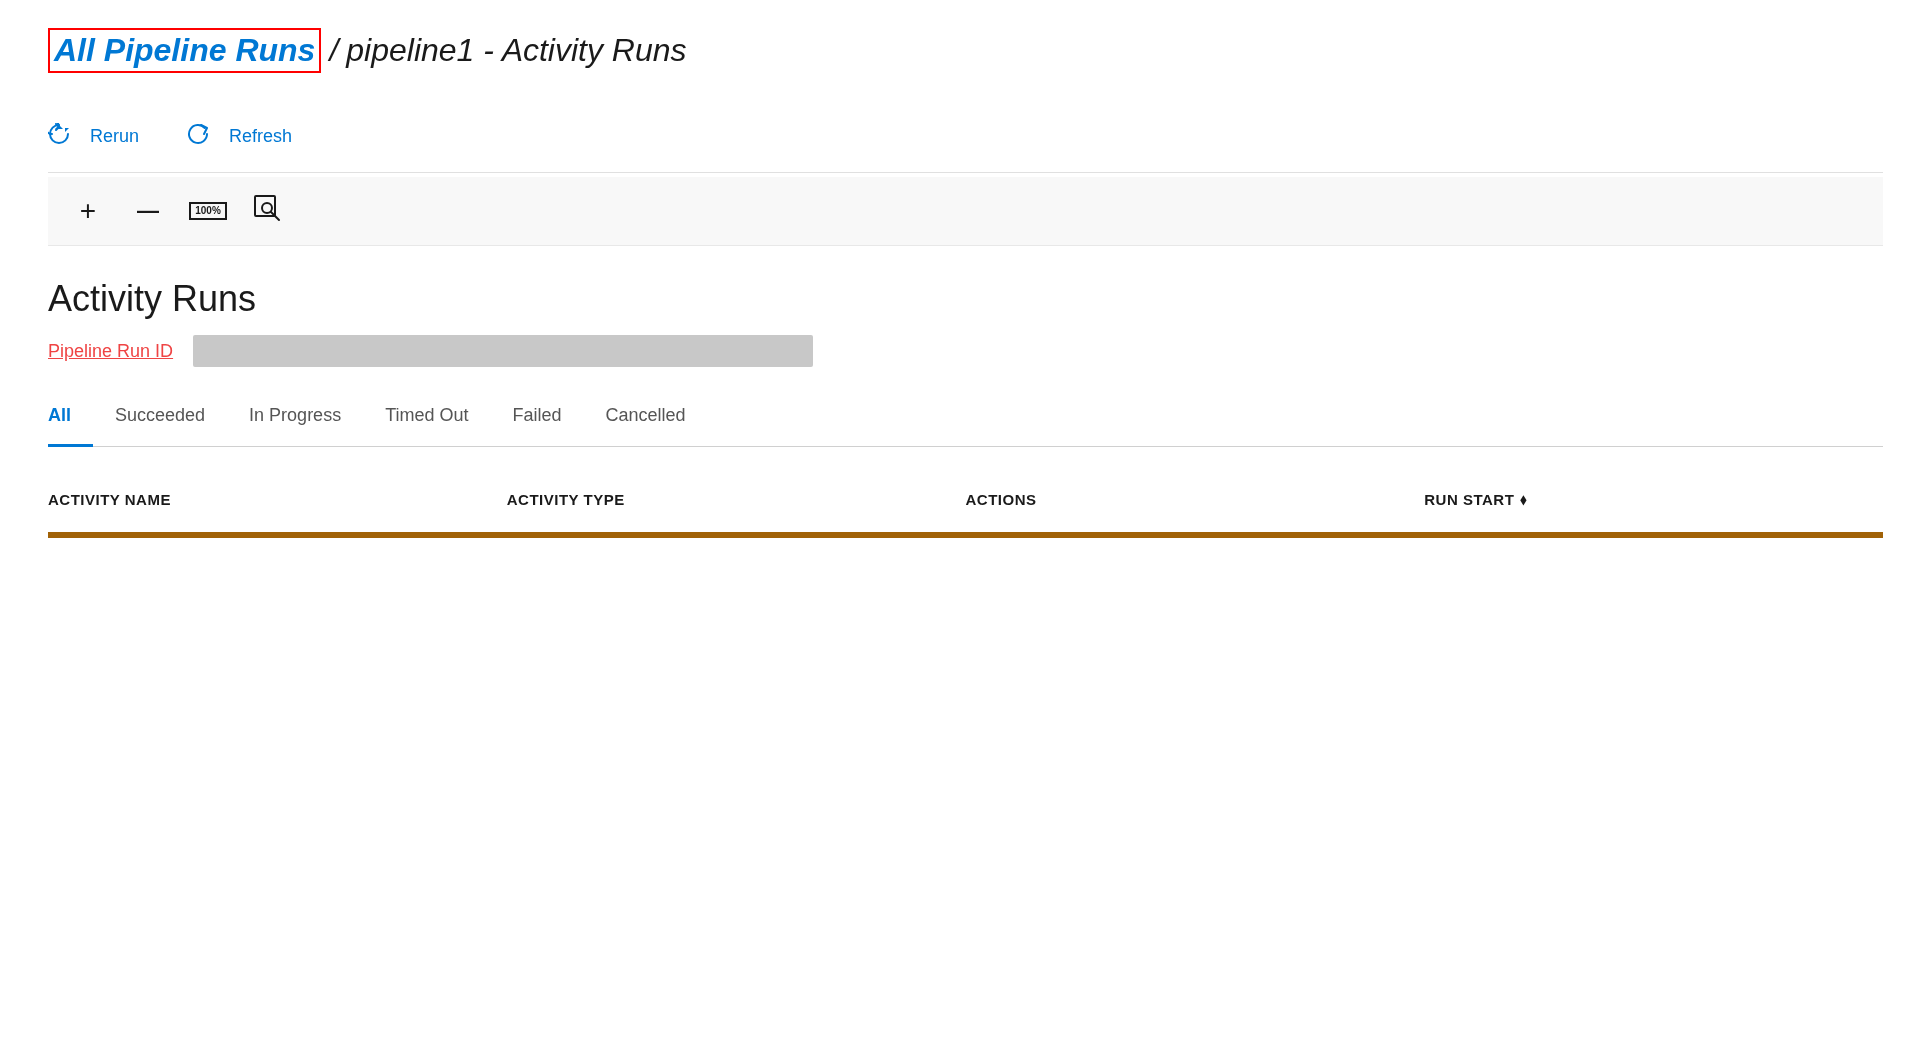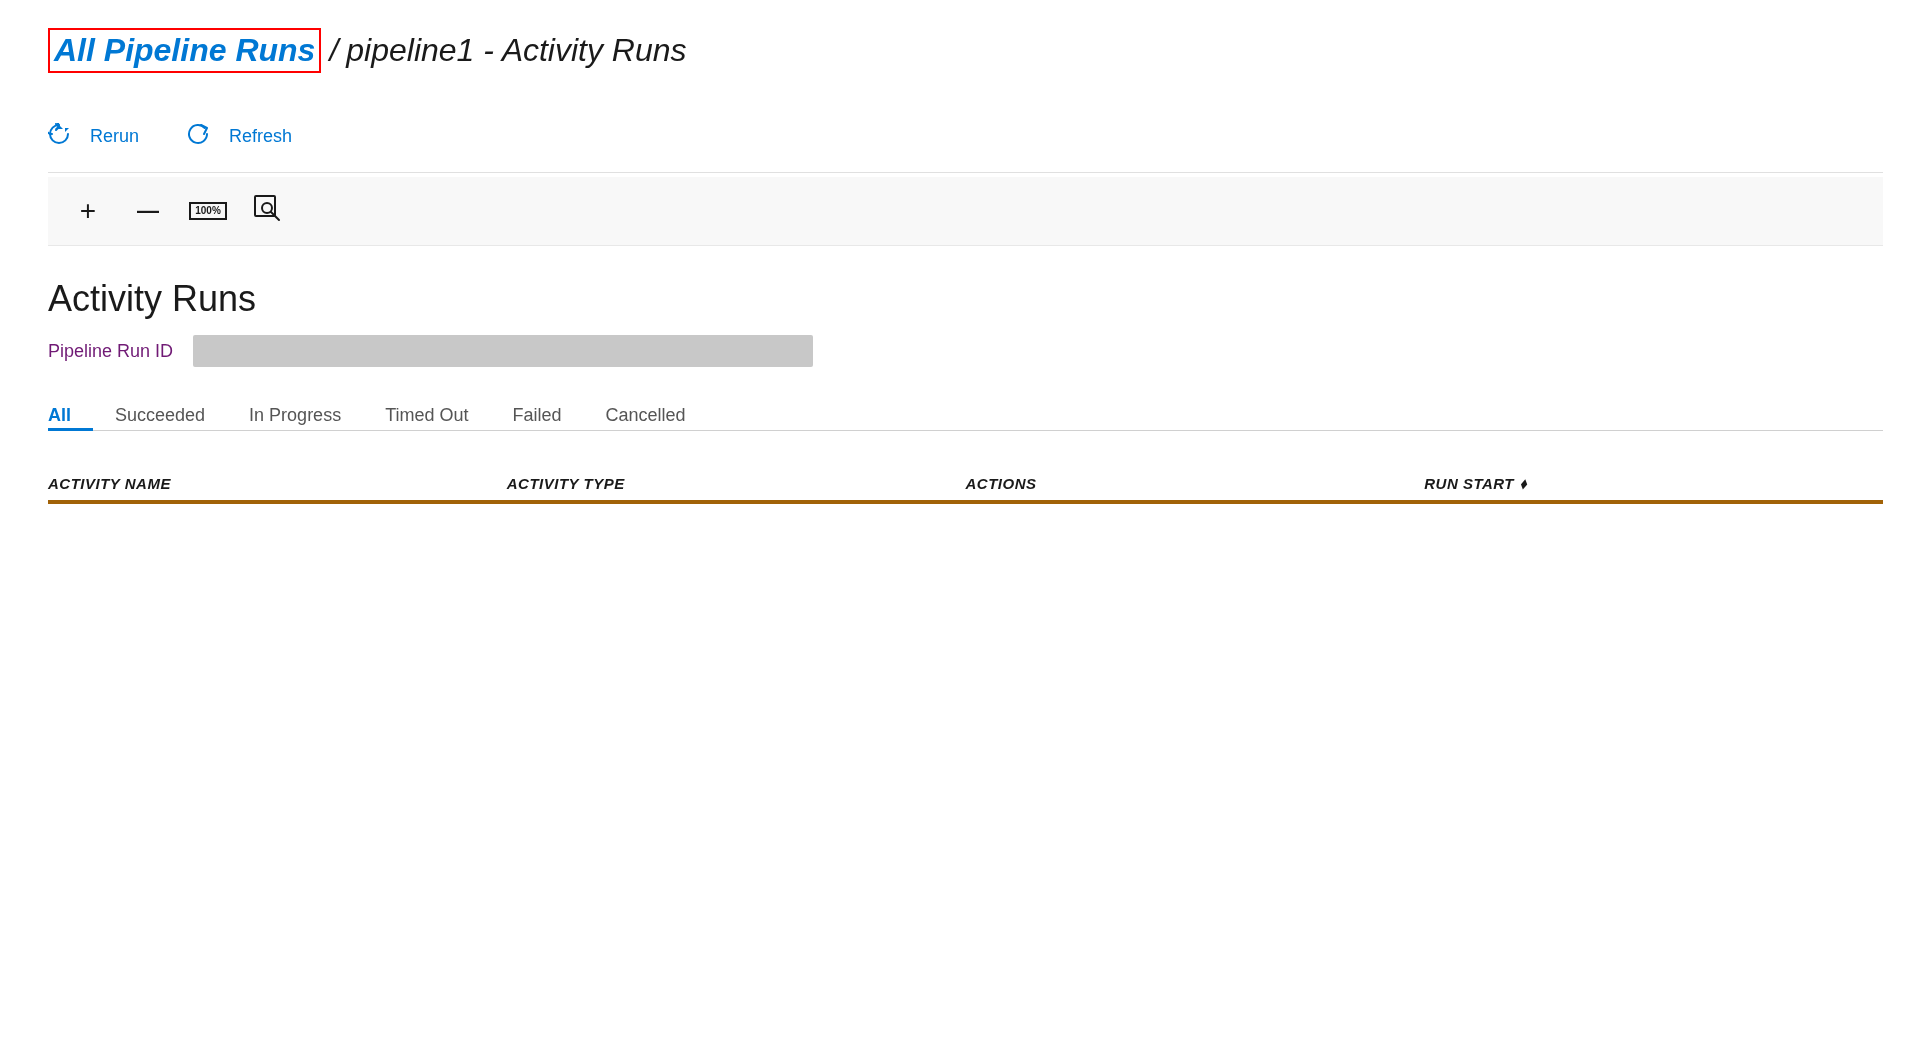--- a/index.html
+++ b/index.html
@@ -137,44 +137,45 @@
     
     .pipeline-run-row {
       display: flex;
       align-items: center;
       gap: 20px;
       margin-bottom: 28px;
     }
 
     .pipeline-run-label {
       font-size: 18px;
-      color: #701a75;
+      color: #ef4444;
       font-weight: 400;
       white-space: nowrap;
+      text-decoration: underline;
     }
 
     .pipeline-run-value {
       height: 32px;
       width: 620px;
       background: #c8c8c8;
       border-radius: 2px;
     }
 
     
     .filter-tabs {
       display: flex;
       align-items: center;
       gap: 0;
       border-bottom: 1px solid #d0d0d0;
       margin-bottom: 0;
     }
 
     .filter-tab {
       font-size: 18px;
-      padding: 10px 22px 4px 22px;
+      padding: 10px 22px 20px 22px;
       color: #555;
       cursor: pointer;
       background: none;
       border: none;
       font-family: inherit;
       position: relative;
       white-space: nowrap;
     }
 
     .filter-tab:first-child {
@@ -197,24 +198,23 @@
     }
 
     .filter-tab:first-child.active::after {
       left: 0;
     }
 
     
     .table-header {
       display: grid;
       grid-template-columns: 1fr 1fr 1fr 1fr;
-      padding: 20px 0 8px 0;
-      border-bottom: 4px solid #a16207;
+      padding: 20px 0 24px 0;
+      border-bottom: 6px solid #a16207;
       margin-top: 24px;
-      font-style: italic;
     }
 
     .table-col-header {
       font-size: 15px;
       font-weight: 700;
       color: #1a1a1a;
       text-transform: uppercase;
       letter-spacing: 0.5px;
     }
 

